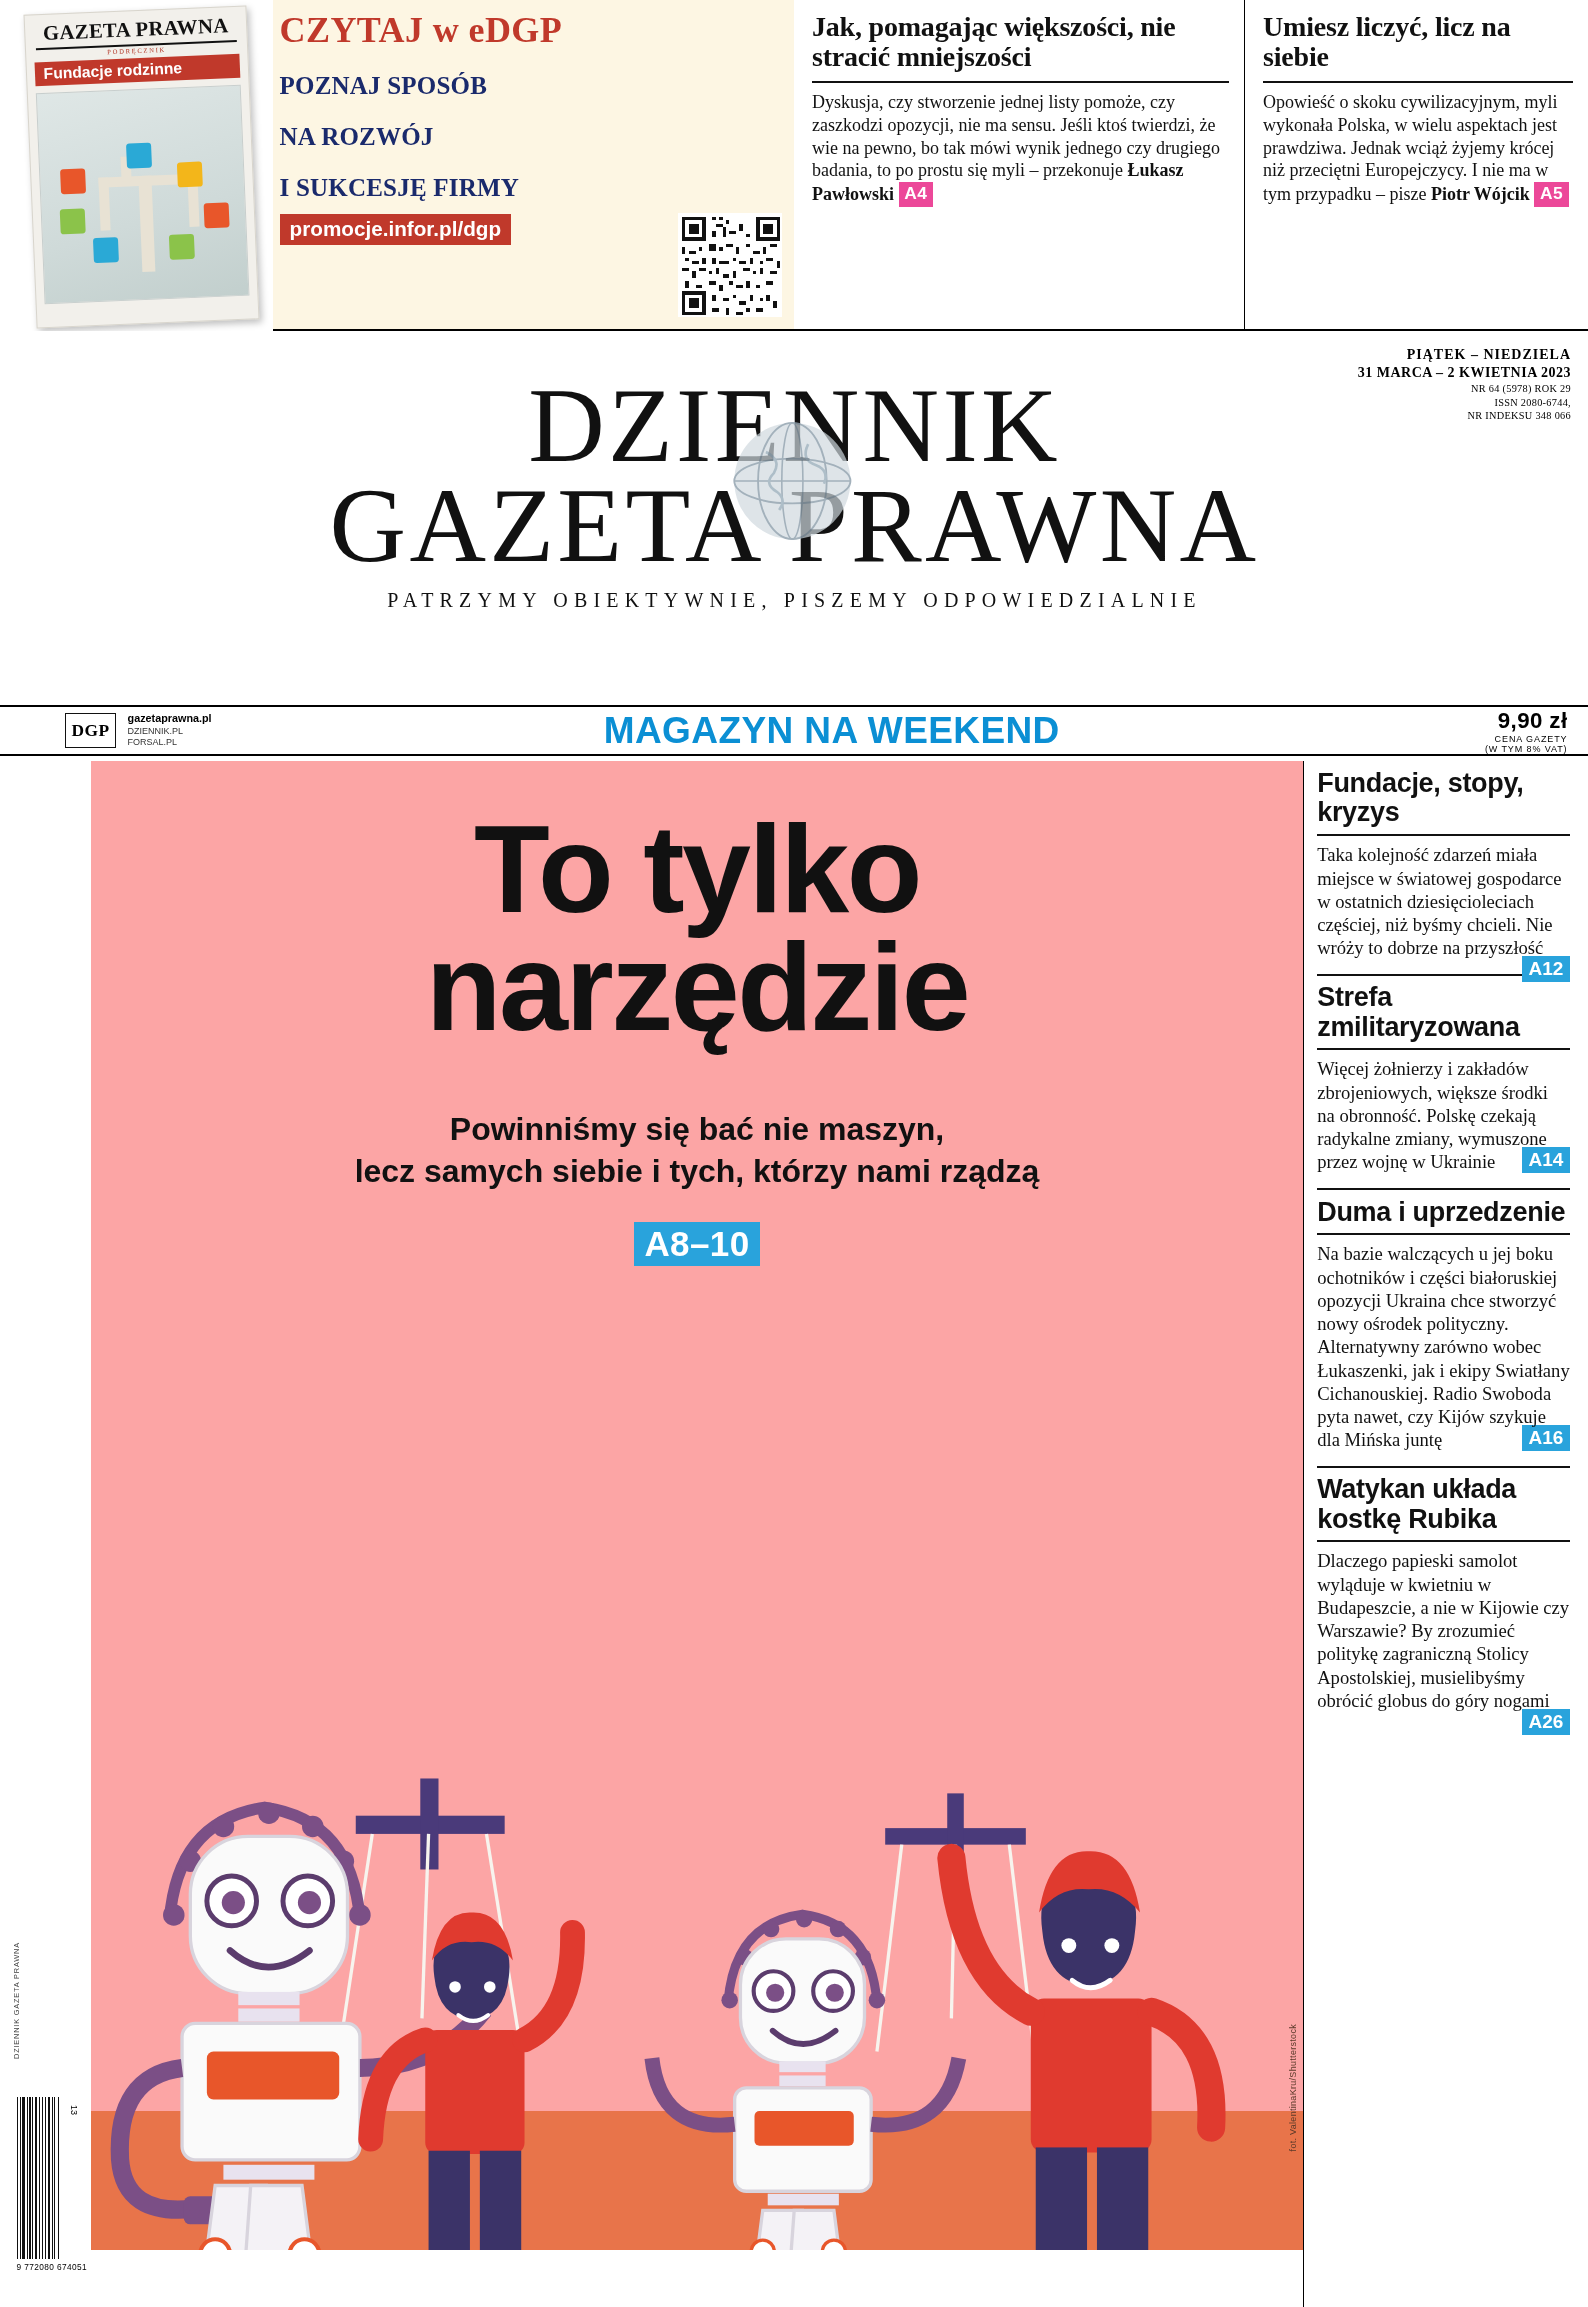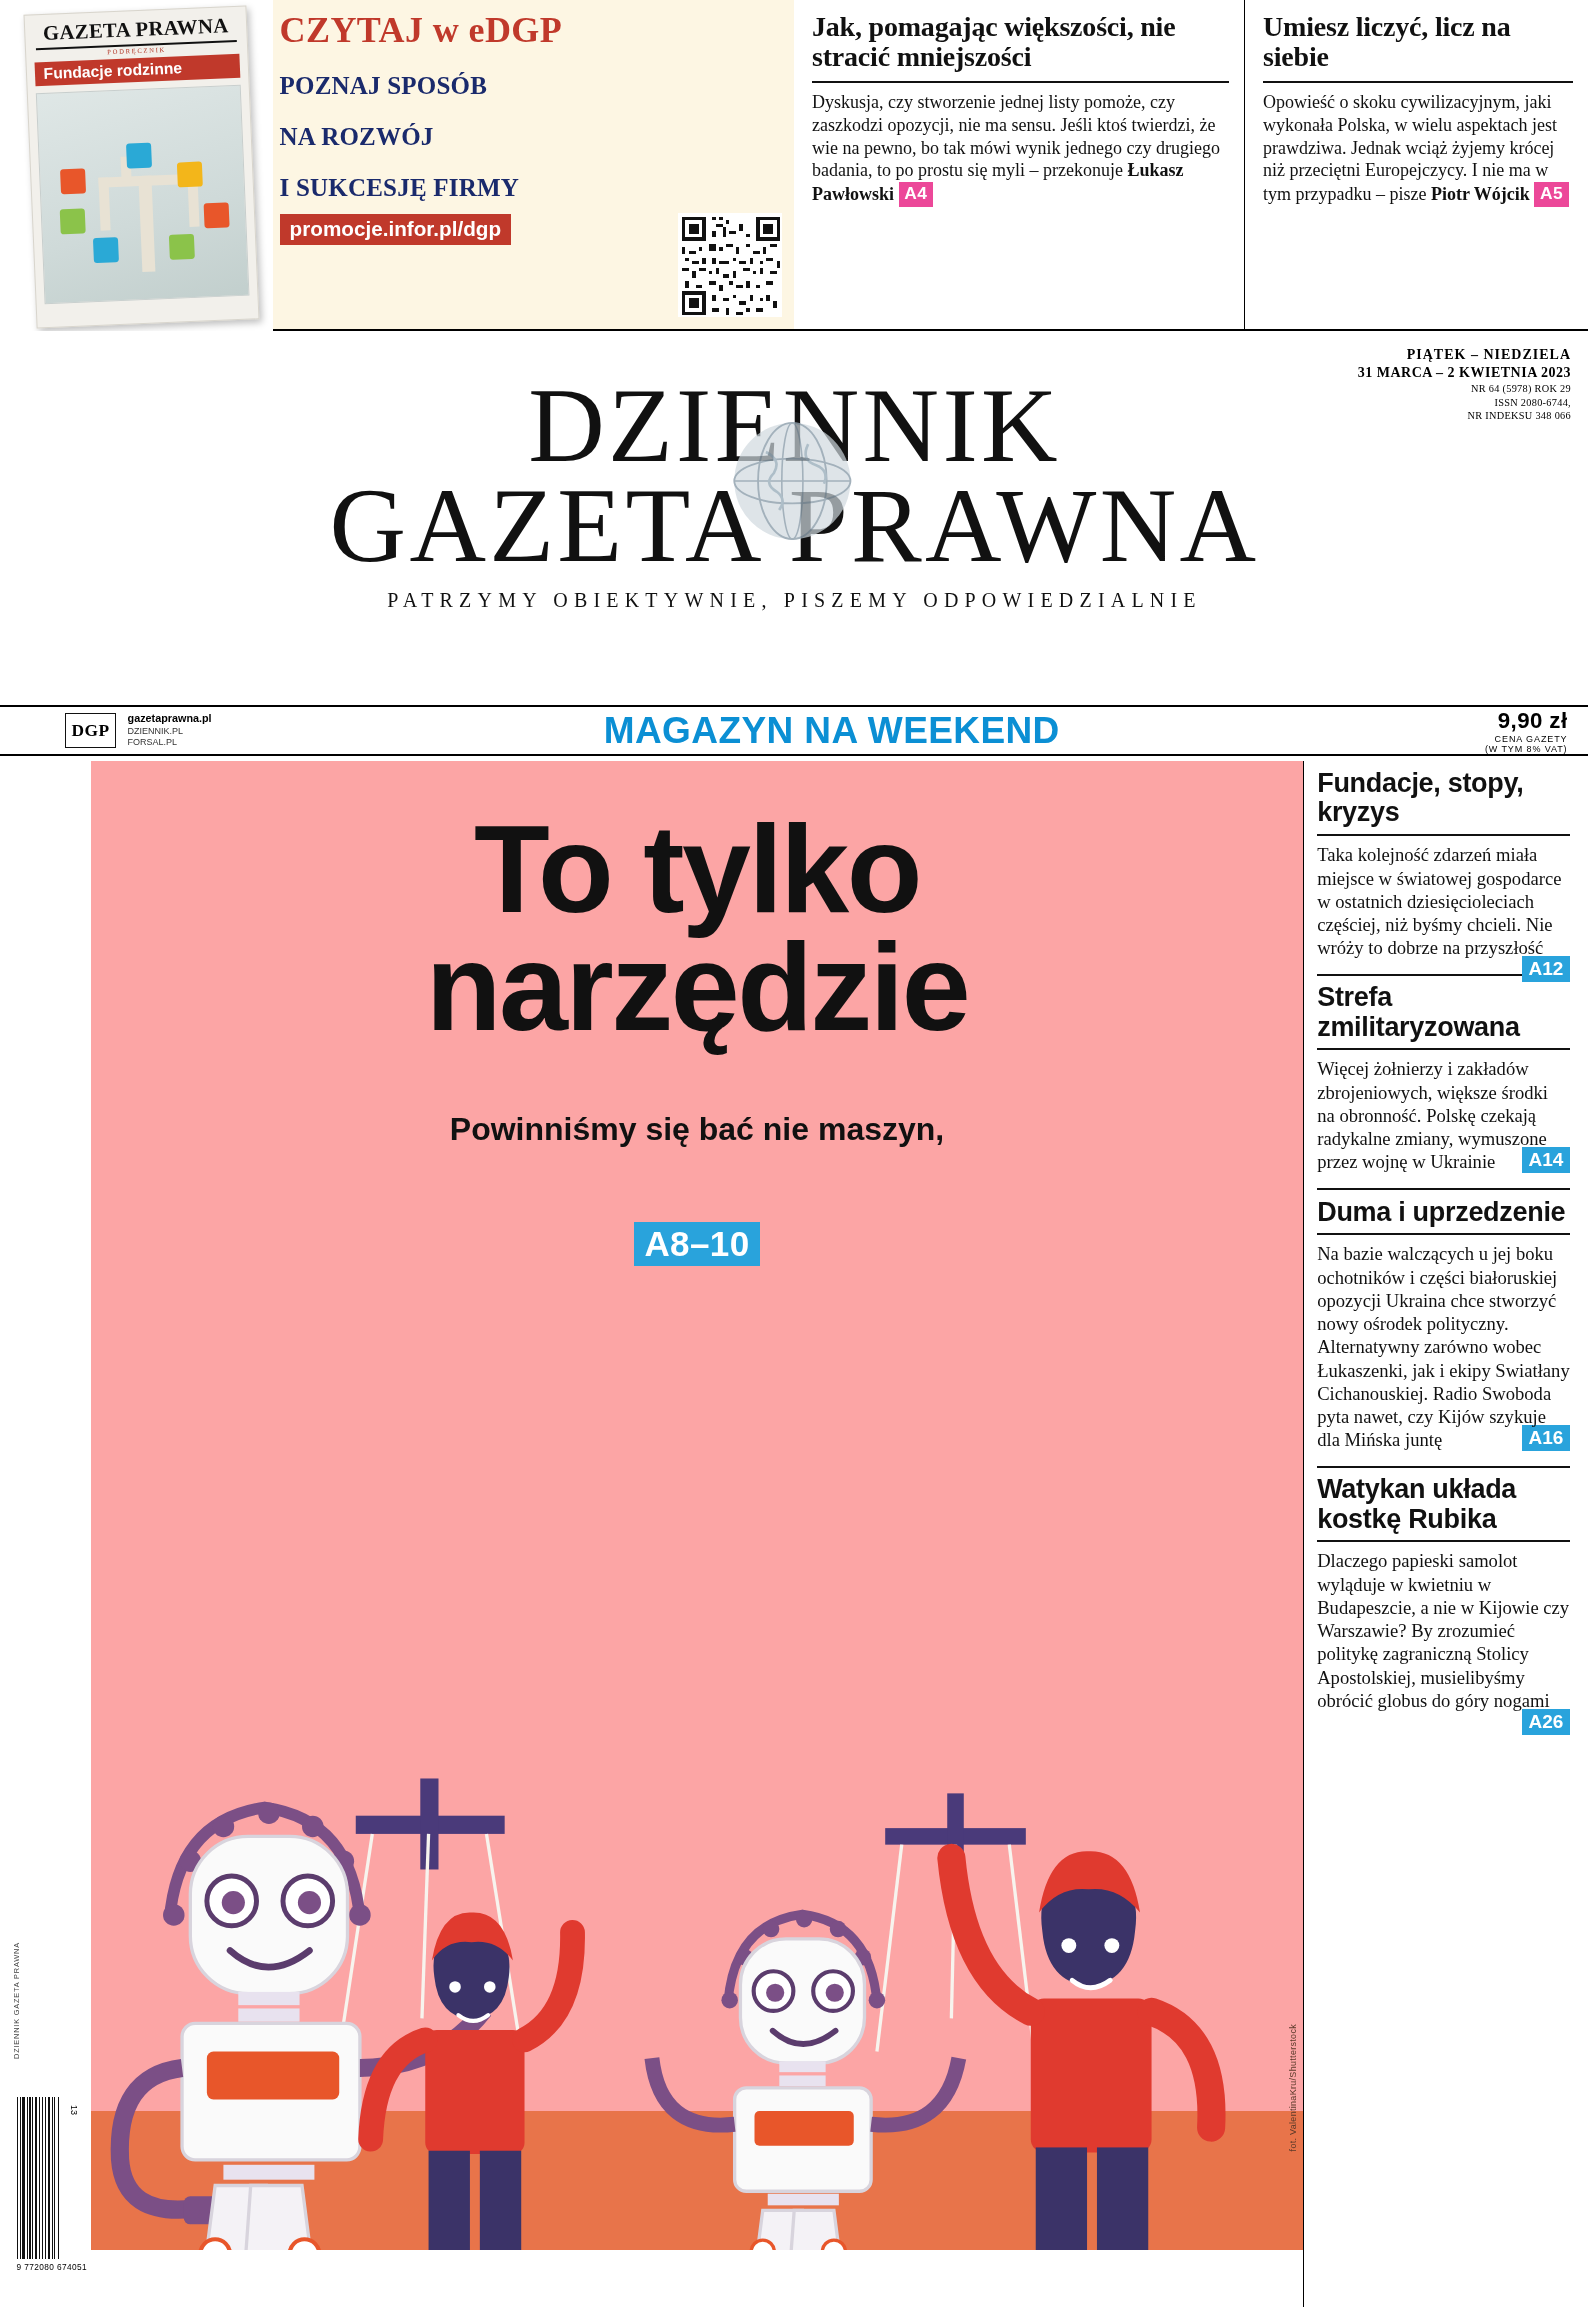--- a/index.html
+++ b/index.html
@@ -384,21 +384,21 @@
 
   <div class="teasers">
     <div class="teaser t1">
       <div class="teaser-head">Jak, pomagając większości, nie stracić mniejszości</div>
       <div class="teaser-rule"></div>
       <div class="teaser-body"><span>Dyskusja, czy stworzenie jednej listy pomoże, czy zaszkodzi opozycji, nie ma sensu. Jeśli ktoś twierdzi, że wie na pewno, bo tak mówi wynik jednego czy drugiego badania, to po prostu się myli – przekonuje </span><b>Łukasz Pawłowski</b> <span class="tag">A4</span></div>
     </div>
     <div class="teaser t2">
       <div class="teaser-head">Umiesz liczyć, licz na siebie</div>
       <div class="teaser-rule"></div>
-      <div class="teaser-body"><span>Opowieść o skoku cywilizacyjnym, jaki wykonała Polska, w wielu aspektach jest prawdziwa. Jednak wciąż żyjemy krócej niż przeciętni Europejczycy. I nie ma w tym przypadku – pisze </span><b>Piotr Wójcik</b> <span class="tag">A5</span></div>
+      <div class="teaser-body"><span>Opowieść o skoku cywilizacyjnym, myli wykonała Polska, w wielu aspektach jest prawdziwa. Jednak wciąż żyjemy krócej niż przeciętni Europejczycy. I nie ma w tym przypadku – pisze </span><b>Piotr Wójcik</b> <span class="tag">A5</span></div>
     </div>
   </div>
 </div>
 
 <div class="masthead">
   <div class="issue-info">
     <div class="issue-line1">PIĄTEK – NIEDZIELA</div>
     <div class="issue-line2">31 MARCA – 2 KWIETNIA 2023</div>
     <div class="issue-small">NR 64 (5978) ROK 29</div>
     <div class="issue-small">ISSN 2080-6744,</div>
@@ -579,20 +579,21 @@
           </g>
         </g>
       </svg>
 
       <div class="lead-title">
         <div>To tylko</div>
         <div>narzędzie</div>
       </div>
       <div class="lead-sub">
         <div>Powinniśmy się bać nie maszyn,</div>
+        <div>lecz samych siebie i tych, którzy nami rządzą</div>
       </div>
       <div class="lead-tag">
         <span>A8–10</span>
       </div>
       <div class="credit">fot. ValentinaKru/Shutterstock</div>
     </div>
   </div>
 
   <div class="rail">
 

